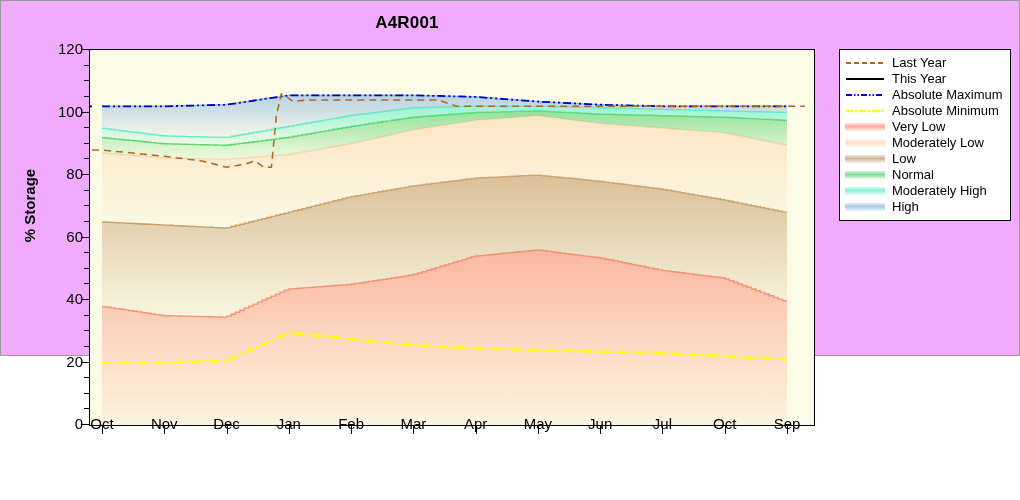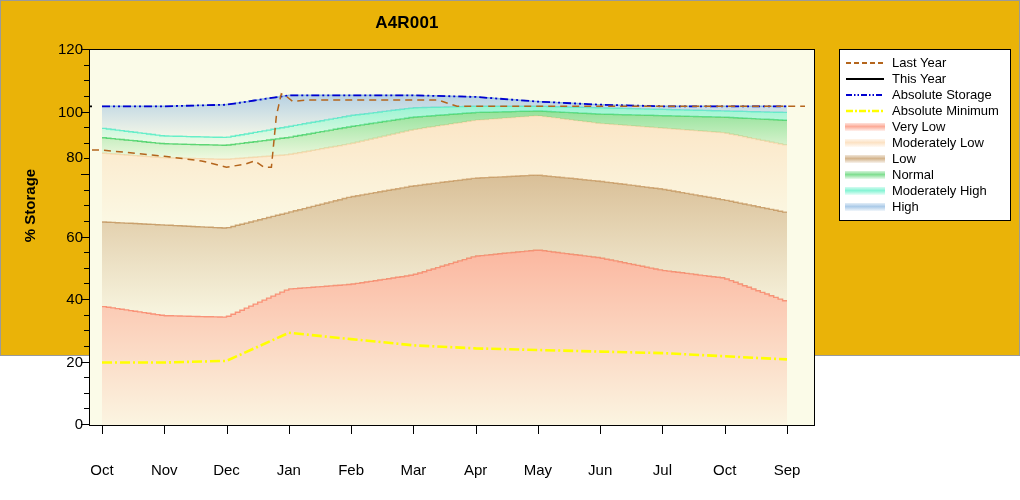--- a/index.html
+++ b/index.html
@@ -1,18 +1,18 @@
 <!DOCTYPE html>
 <html><head>
 <meta charset="utf-8">
 <style>
   html,body{margin:0;padding:0;background:#ffffff;}
   body{width:1020px;height:500px;overflow:hidden;
        font-family:"Liberation Sans", sans-serif;}
-  #page{position:relative;width:1020px;height:356px;background:#eab308;
+  #page{position:relative;width:1020px;height:356px;background:#f0abfc;
         border:1px solid #9a9a9a;box-sizing:border-box;}
 
   
   #chart-title{position:absolute;left:0;top:12px;width:812px;text-align:center;
       font-size:17px;font-weight:bold;color:#000;letter-spacing:.2px;}
 
   
   #plot-frame{position:absolute;left:88px;top:48px;width:724px;height:375px;
       background:#fbfbe8;border:1px solid #000;box-sizing:content-box;}
   #plot-inner{position:absolute;inset:0;overflow:hidden;}
@@ -25,21 +25,21 @@
   .ytick{position:absolute;left:0;height:1px;background:#000;}
   .ytick.major{width:9px;}
   .ytick.minor{width:6px;}
   #yticks{position:absolute;left:80px;top:48px;width:10px;height:375px;}
   #yaxis-title{position:absolute;left:-52px;top:196px;width:160px;
       text-align:center;font-size:15px;font-weight:bold;color:#000;
       transform:rotate(-90deg);}
 
   #xticks{position:absolute;left:88px;top:424px;width:726px;height:9px;}
   .xtick{position:absolute;top:0;width:1px;height:9px;background:#000;}
-  #xlabels{position:absolute;left:88px;top:460px;width:726px;height:22px;}
+  #xlabels{position:absolute;left:88px;top:414px;width:726px;height:22px;}
   .xtick-label{position:absolute;width:60px;text-align:center;font-size:15px;
       color:#000;transform:translateX(-30px);}
   #xaxis-title{position:absolute;left:88px;top:464px;width:726px;
       text-align:center;font-size:15px;font-weight:bold;color:#000;}
 
   
   #legend{position:absolute;left:838px;top:48px;width:172px;
       background:#ffffff;border:1px solid #000;box-sizing:border-box;
       padding:5px 17px 5px 5px;}
   .legend-row{display:flex;align-items:center;height:16px;}
@@ -54,21 +54,21 @@
 <div id="page">
 
   <div id="chart-title">A4R001</div>
 
   <div id="yaxis-title">% Storage</div>
   <div id="ylabels">
       <div class="ytick-label" style="top: 375px;">0</div>
       <div class="ytick-label" style="top: 312.5px;">20</div>
       <div class="ytick-label" style="top: 250px;">40</div>
       <div class="ytick-label" style="top: 187.5px;">60</div>
-      <div class="ytick-label" style="top: 108px;">80</div>
+      <div class="ytick-label" style="top: 125px;">80</div>
       <div class="ytick-label" style="top: 62.5px;">100</div>
       <div class="ytick-label" style="top: 0px;">120</div>
     </div>
   <div id="yticks">
       <div class="ytick major" style="top: 375px; left: 0px;"></div>
       <div class="ytick minor" style="top: 359.375px; left: 3px;"></div>
       <div class="ytick minor" style="top: 343.75px; left: 3px;"></div>
       <div class="ytick minor" style="top: 328.125px; left: 3px;"></div>
       <div class="ytick major" style="top: 312.5px; left: 0px;"></div>
       <div class="ytick minor" style="top: 296.875px; left: 3px;"></div>
@@ -199,21 +199,21 @@
           </svg>
         </span>
         <span class="legend-label">This Year</span>
       </div>
       <div class="legend-row">
         <span class="legend-swatch">
           <svg width="40" height="14">
             <line x1="1" y1="7" x2="39" y2="7" stroke="#0000d0" stroke-width="1.8" stroke-dasharray="6,2,1.5,2,1.5,2"></line>
           </svg>
         </span>
-        <span class="legend-label">Absolute Storage</span>
+        <span class="legend-label">Absolute Maximum</span>
       </div>
       <div class="legend-row">
         <span class="legend-swatch">
           <svg width="40" height="14">
             <line x1="1" y1="7" x2="39" y2="7" stroke="#ffff00" stroke-width="2.6" stroke-dasharray="7,2,2,2"></line>
           </svg>
         </span>
         <span class="legend-label">Absolute Minimum</span>
       </div>
       <div class="legend-row">

